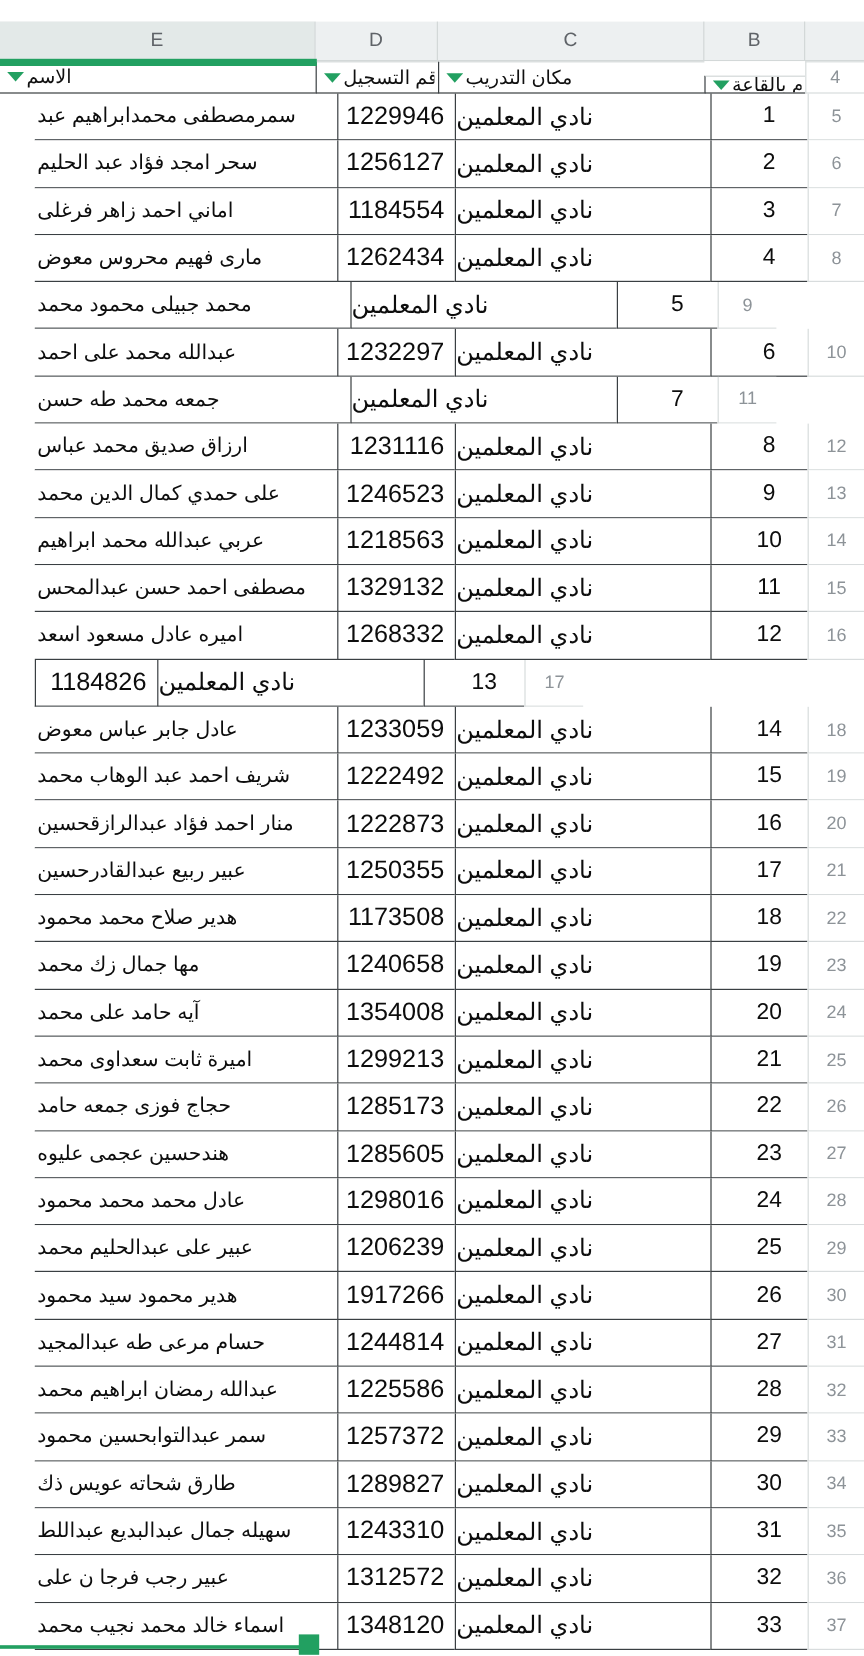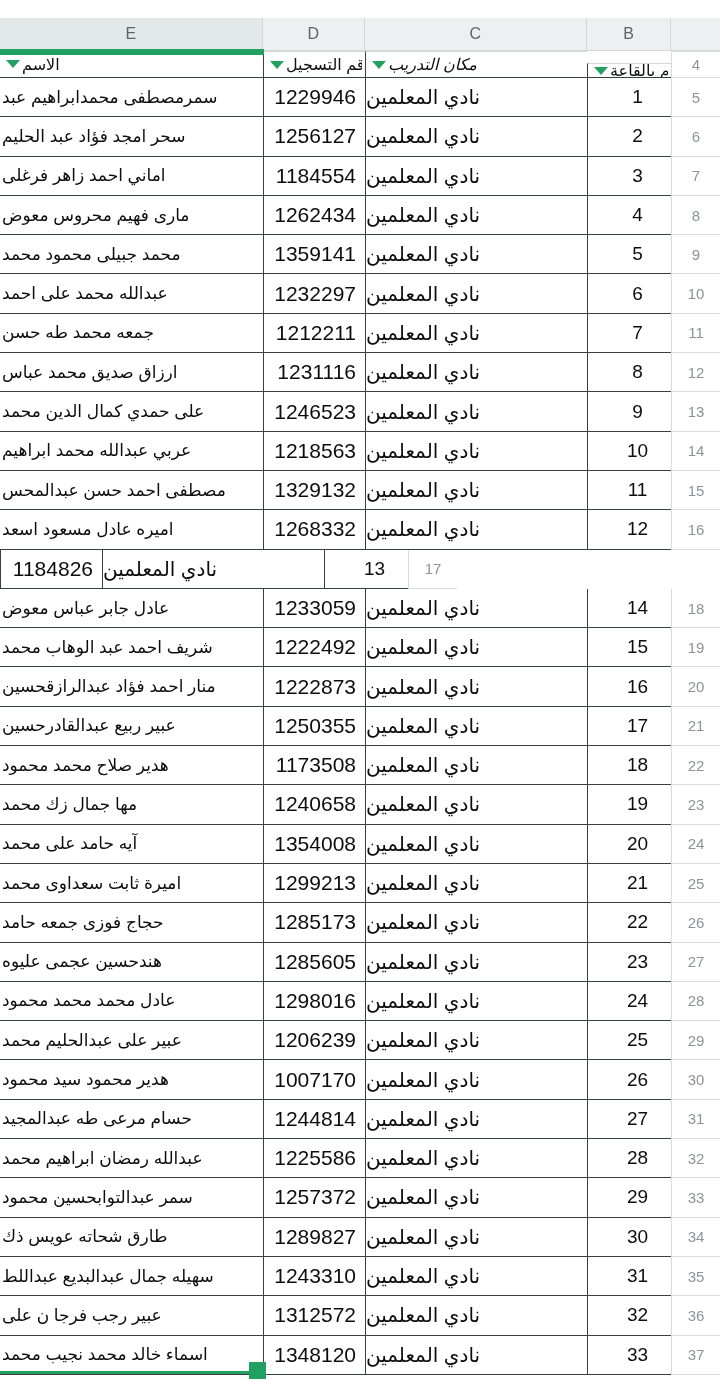--- a/index.html
+++ b/index.html
@@ -28,33 +28,33 @@
 
   
   .header-row{display:flex;height:27px;background:#fff;}
   .hcell{position:relative;box-sizing:border-box;border-bottom:1.5px solid var(--dark);overflow:hidden;}
   .hcell .hlabel{position:absolute;right:3px;left:22px;top:0;bottom:0;
                  display:flex;align-items:center;justify-content:flex-end;
                  direction:rtl;white-space:nowrap;overflow:hidden;
                  font-size:16px;color:#101010;}
   .h-e{width:var(--w-e);}
   .h-d{width:var(--w-d);border-left:1.5px solid var(--dark);}
-  .h-c{width:var(--w-c);border-left:1.5px solid var(--dark);font-style:italic;}
+  .h-c{width:var(--w-c);border-left:1.5px solid var(--dark);}
   .h-b{width:var(--w-b);border-left:1.5px solid var(--dark);margin-top:12px;}
   .h-d,.h-c,.h-b{border-top:1px solid #d3d8d8;}
   .h-rh{width:var(--w-rh);border-left:1px solid var(--light);
         border-top:1px solid var(--light);border-bottom:1px solid var(--light);
         display:flex;align-items:center;justify-content:center;
         color:#8d9398;font-size:15px;}
   .filter-arrow{position:absolute;left:6px;top:50%;margin-top:-4px;
                 width:0;height:0;border-left:7px solid transparent;
                 border-right:7px solid transparent;border-top:8px solid var(--green);}
 
   
-  .row{display:flex;height:var(--row-h);}
+  .row{display:flex;height:var(--row-h);padding-left:29px;}
   .cell{box-sizing:border-box;display:flex;align-items:center;overflow:hidden;
         color:#0d0d0d;background:#fff;}
   .cell-e{width:var(--w-e);border-bottom:1.5px solid var(--dark);
           justify-content:flex-end;direction:rtl;padding-left:2px;padding-right:3px;
           font-size:17px;white-space:nowrap;}
   .cell-d{width:var(--w-d);border-left:1.5px solid var(--dark);border-bottom:1.5px solid var(--dark);
           justify-content:flex-end;padding-right:9px;font-size:21px;}
   .cell-c{width:var(--w-c);border-left:1.5px solid var(--dark);border-bottom:1.5px solid var(--dark);
           justify-content:flex-end;direction:rtl;padding-right:3px;font-size:20px;white-space:nowrap;}
   .cell-b{width:var(--w-b);border-left:1.5px solid var(--dark);border-bottom:1.5px solid var(--dark);
@@ -133,37 +133,35 @@
   <div class="row">
     <div class="cell cell-e" lang="ar">مارى فهيم محروس معوض</div>
     <div class="cell cell-d">1262434</div>
     <div class="cell cell-c" lang="ar">نادي المعلمين</div>
     <div class="cell cell-b">4</div>
     <div class="cell cell-rh">8</div>
   </div>
 
   <div class="row">
     <div class="cell cell-e" lang="ar">محمد جبيلى محمود محمد</div>
-    <div class="cell cell-d">1359141</div>
     <div class="cell cell-c" lang="ar">نادي المعلمين</div>
     <div class="cell cell-b">5</div>
     <div class="cell cell-rh">9</div>
   </div>
 
   <div class="row">
     <div class="cell cell-e" lang="ar">عبدالله محمد على احمد</div>
     <div class="cell cell-d">1232297</div>
     <div class="cell cell-c" lang="ar">نادي المعلمين</div>
     <div class="cell cell-b">6</div>
     <div class="cell cell-rh">10</div>
   </div>
 
   <div class="row">
     <div class="cell cell-e" lang="ar">جمعه محمد طه حسن</div>
-    <div class="cell cell-d">1212211</div>
     <div class="cell cell-c" lang="ar">نادي المعلمين</div>
     <div class="cell cell-b">7</div>
     <div class="cell cell-rh">11</div>
   </div>
 
   <div class="row">
     <div class="cell cell-e" lang="ar">ارزاق صديق محمد عباس</div>
     <div class="cell cell-d">1231116</div>
     <div class="cell cell-c" lang="ar">نادي المعلمين</div>
     <div class="cell cell-b">8</div>
@@ -300,21 +298,21 @@
   <div class="row">
     <div class="cell cell-e" lang="ar">عبير على عبدالحليم محمد</div>
     <div class="cell cell-d">1206239</div>
     <div class="cell cell-c" lang="ar">نادي المعلمين</div>
     <div class="cell cell-b">25</div>
     <div class="cell cell-rh">29</div>
   </div>
 
   <div class="row">
     <div class="cell cell-e" lang="ar">هدير محمود سيد محمود</div>
-    <div class="cell cell-d">1007170</div>
+    <div class="cell cell-d">1917266</div>
     <div class="cell cell-c" lang="ar">نادي المعلمين</div>
     <div class="cell cell-b">26</div>
     <div class="cell cell-rh">30</div>
   </div>
 
   <div class="row">
     <div class="cell cell-e" lang="ar">حسام مرعى طه عبدالمجيد</div>
     <div class="cell cell-d">1244814</div>
     <div class="cell cell-c" lang="ar">نادي المعلمين</div>
     <div class="cell cell-b">27</div>

